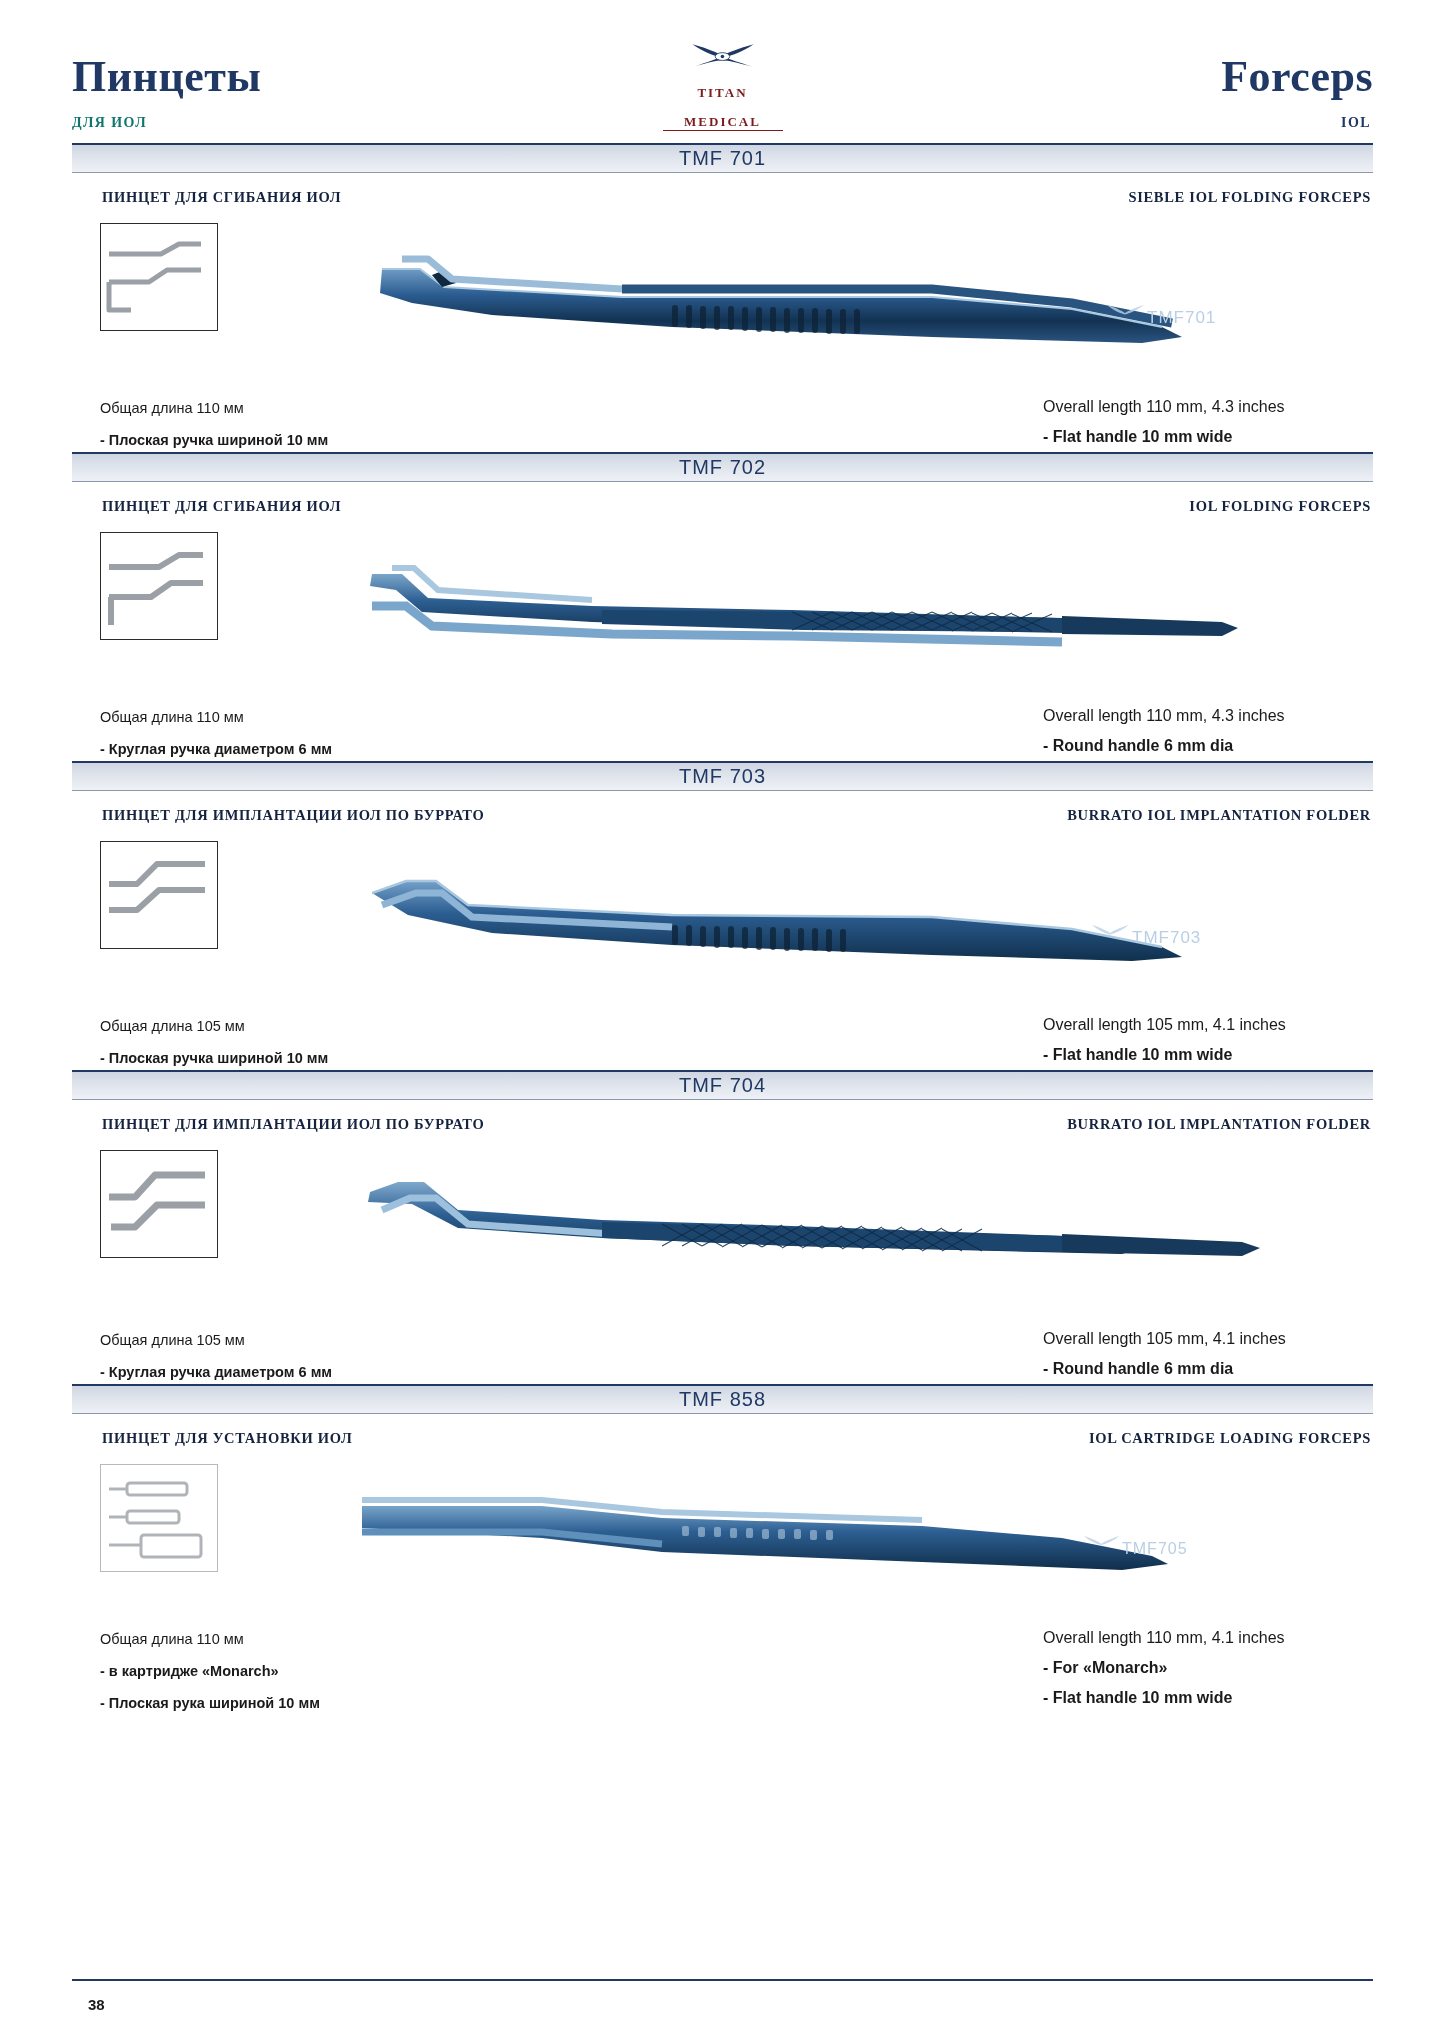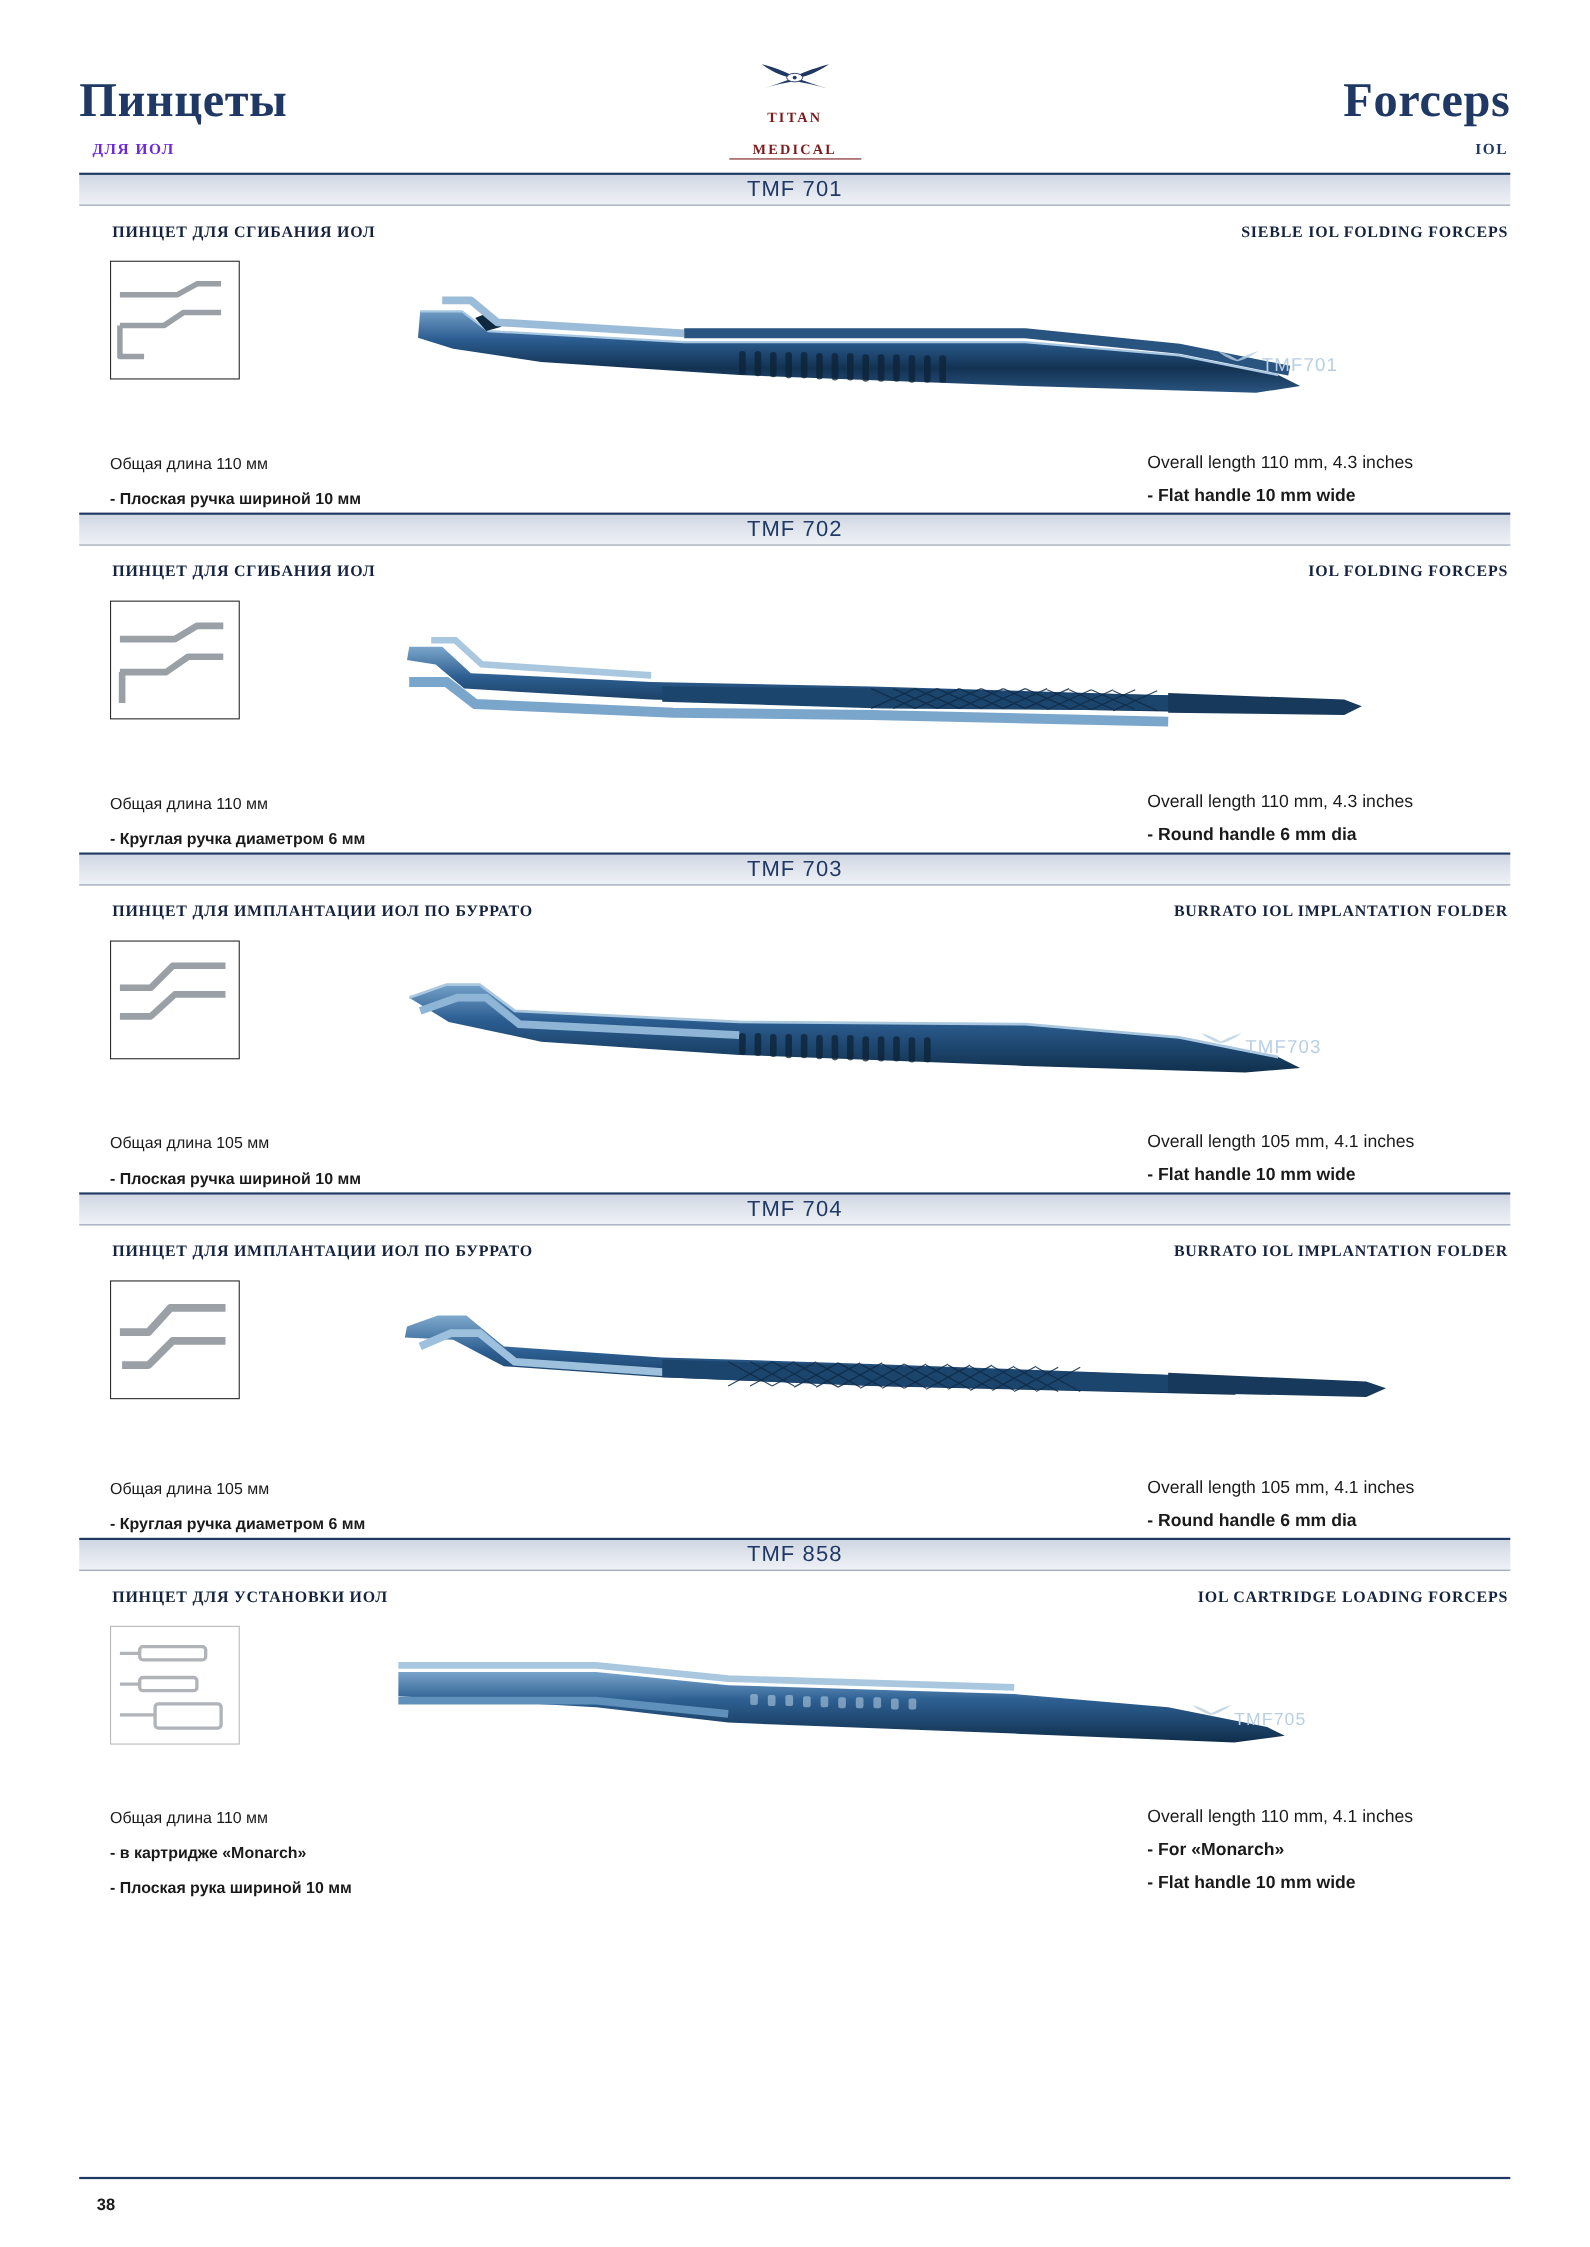--- a/index.html
+++ b/index.html
@@ -8,41 +8,41 @@
     width: 1445px; height: 2043px;
     background: #ffffff;
     font-family: "Liberation Sans", sans-serif;
     color: #1a1a1a;
     position: relative;
     overflow: hidden;
   }
   .page {
     position: relative;
     width: 1445px; height: 2043px;
-    padding: 17px 72px;
+    padding: 3px 72px;
   }
 
   
   .header {
     position: relative;
     height: 140px;
     padding-top: 40px;
   }
   .title-ru {
     position: absolute; left: 0; top: 48px;
     font-family: "Liberation Serif", serif;
     font-size: 44px; font-weight: bold;
     color: #1f3864;
     letter-spacing: 0.5px;
   }
   .subtitle-ru {
-    position: absolute; left: 12px; top: 112px;
+    position: absolute; left: 0; top: 112px;
     font-family: "Liberation Serif", serif;
     font-size: 14px; font-weight: bold;
-    color: #6d28d9;
+    color: #0f766e;
     letter-spacing: 1.4px;
   }
   .title-en {
     position: absolute; right: 0; top: 48px;
     font-family: "Liberation Serif", serif;
     font-size: 44px; font-weight: bold;
     color: #1f3864;
     letter-spacing: 0.5px;
   }
   .subtitle-en {

